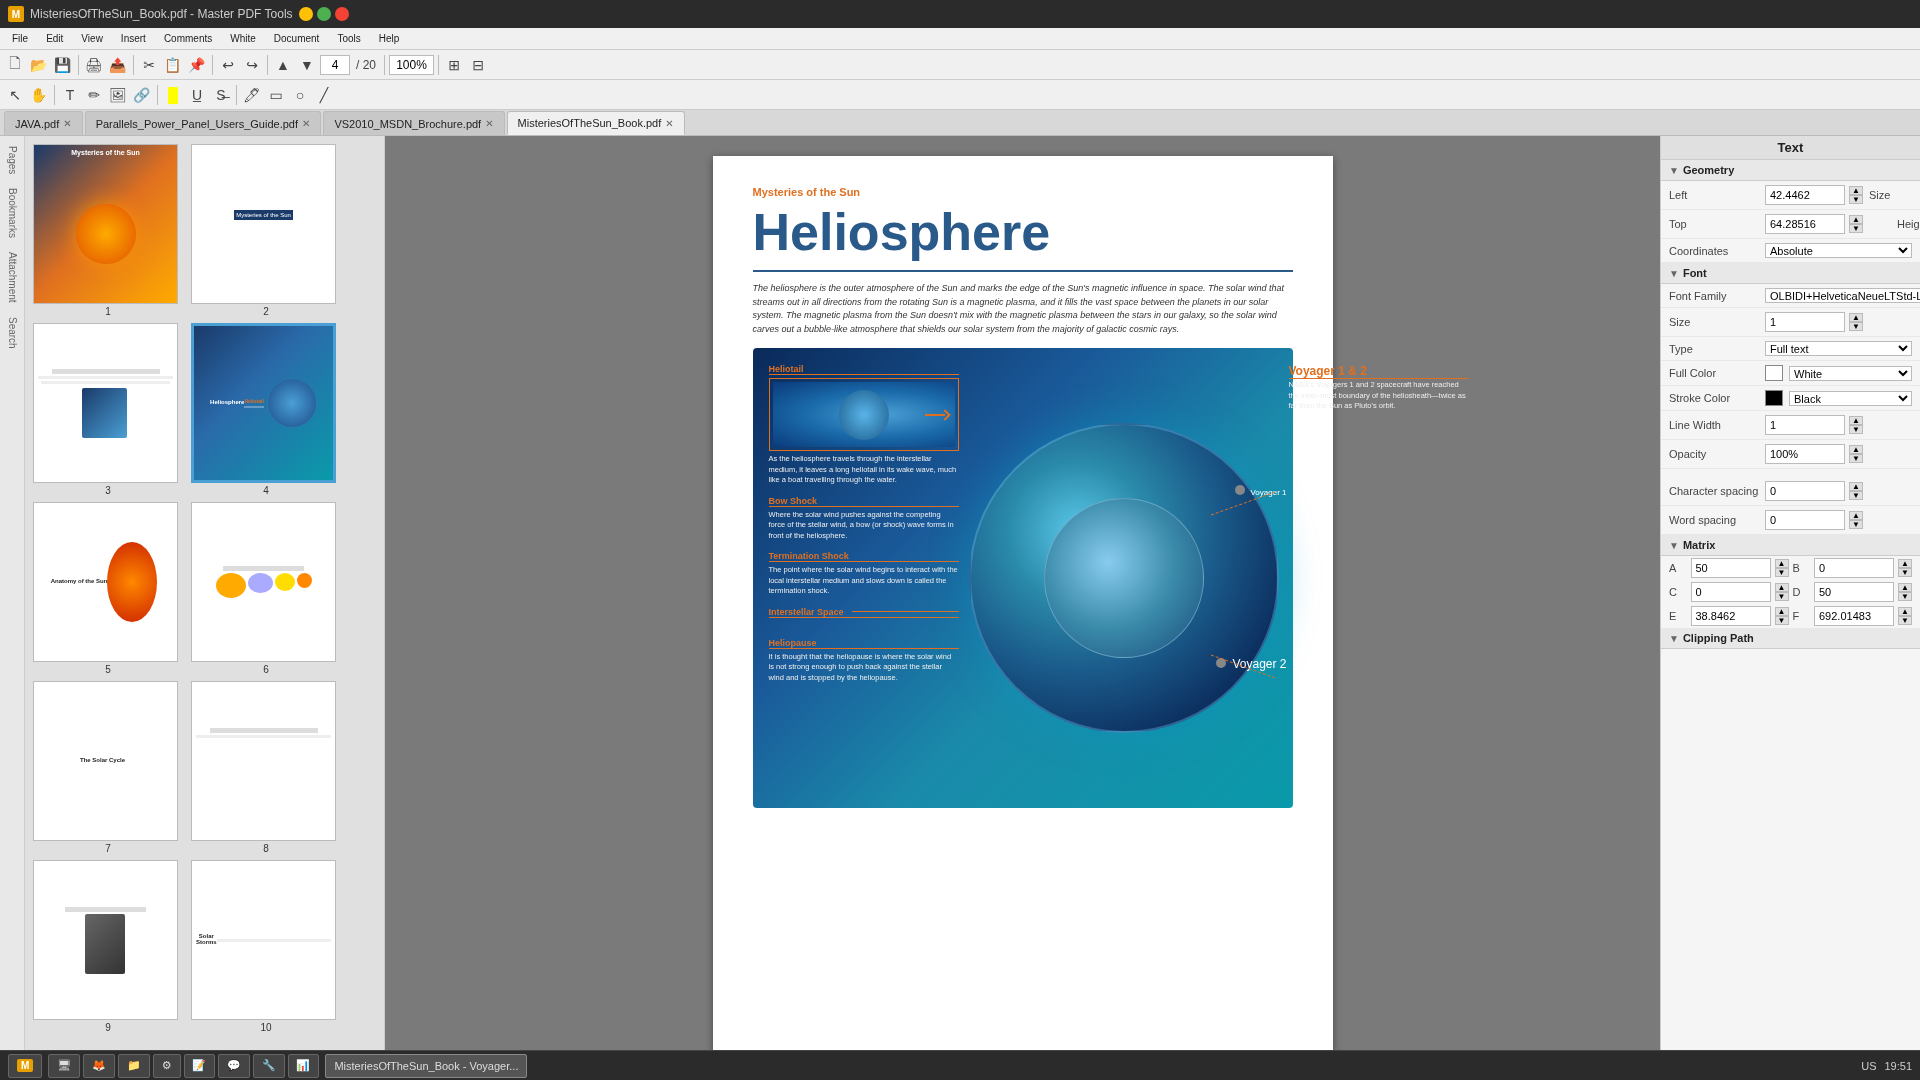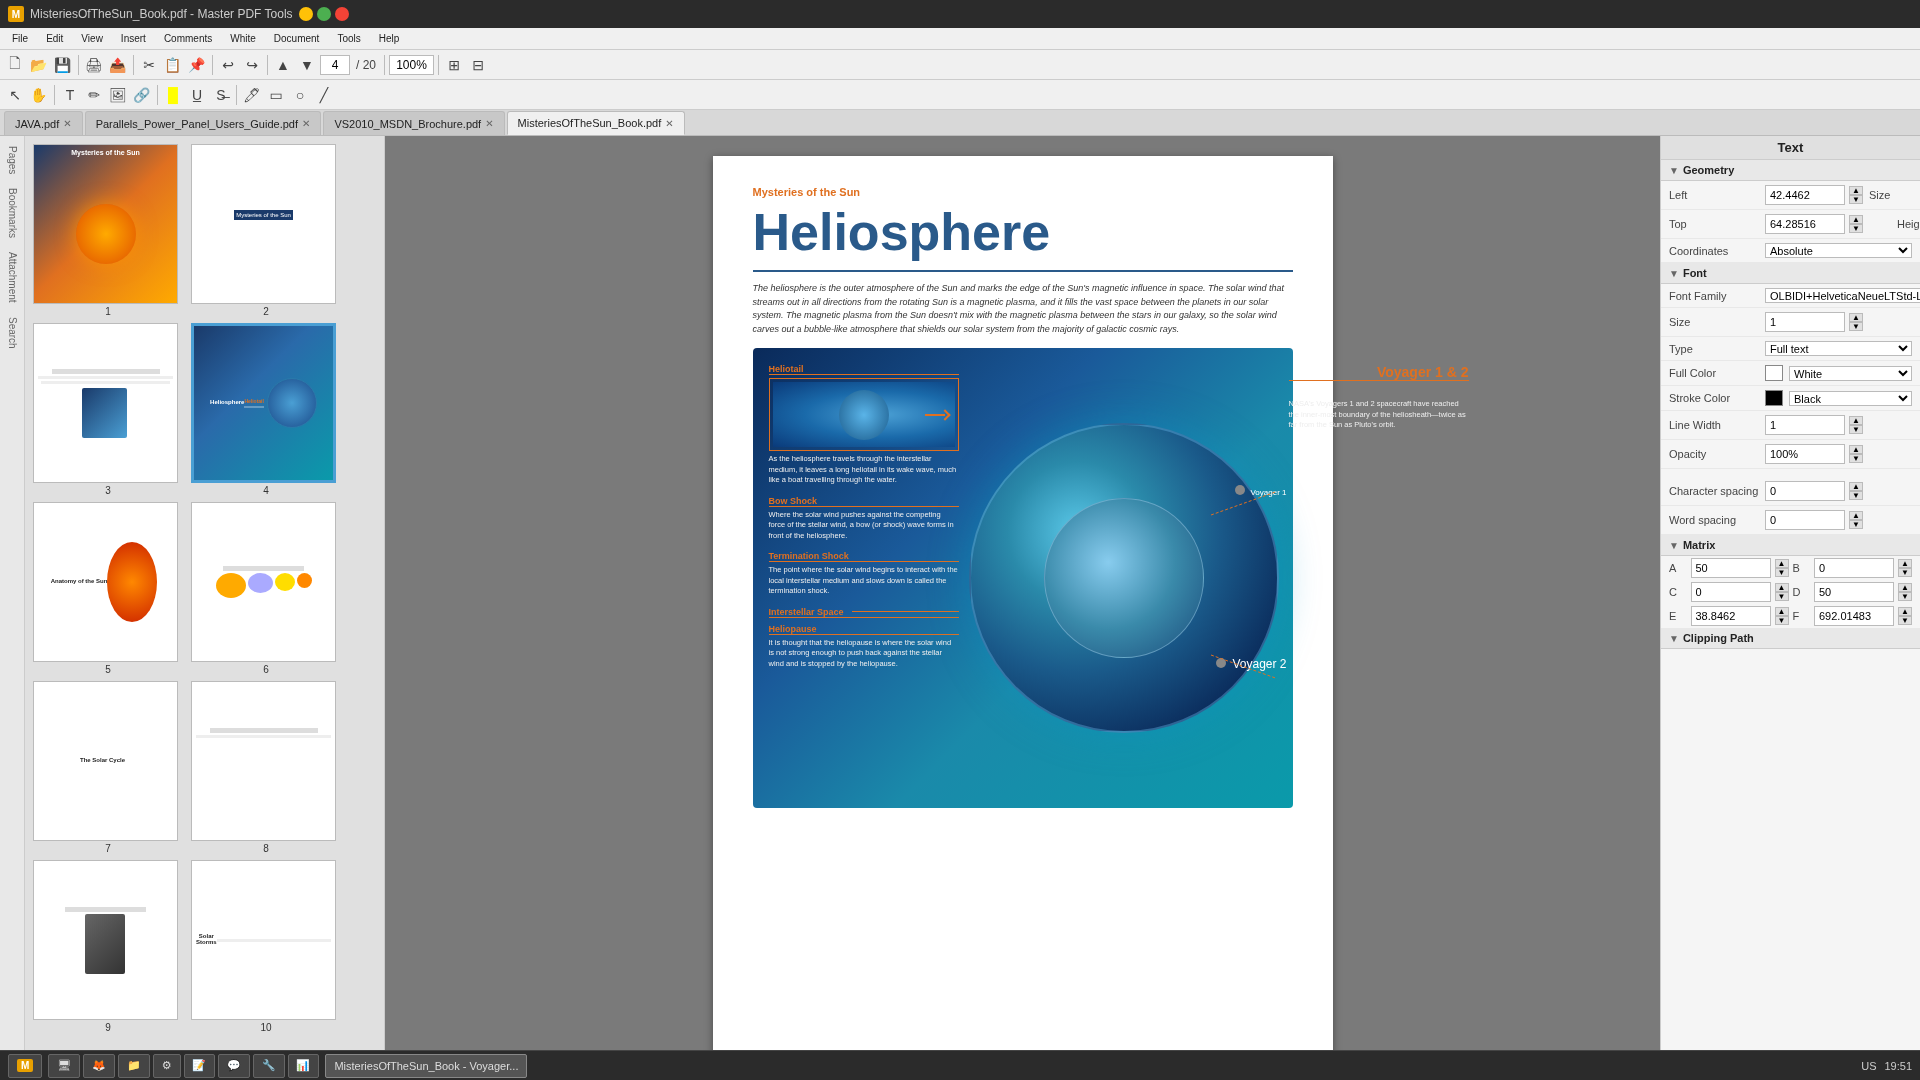--- a/index.html
+++ b/index.html
@@ -405,21 +405,21 @@
           <div style="margin-bottom: 10px;">
             <div style="color: #e07020; font-size: 9px; font-weight: bold; border-bottom: 1px solid #e07020; margin-bottom: 3px;">Bow Shock</div>
             <div style="font-size: 7.5px; color: #eee; line-height: 1.4;">Where the solar wind pushes against the competing force of the stellar wind, a bow (or shock) wave forms in front of the heliosphere.</div>
           </div>
 
           <div style="margin-bottom: 10px;">
             <div style="color: #e07020; font-size: 9px; font-weight: bold; border-bottom: 1px solid #e07020; margin-bottom: 3px;">Termination Shock</div>
             <div style="font-size: 7.5px; color: #eee; line-height: 1.4;">The point where the solar wind begins to interact with the local interstellar medium and slows down is called the termination shock.</div>
           </div>
 
-          <div style="margin-bottom: 6px;">
+          <div style="margin-bottom: 20px;">
             <div style="color: #e07020; font-size: 9px; font-weight: bold; border-bottom: 1px solid #e07020; margin-bottom: 3px; display: flex; align-items: center; gap: 4px;">
               <span>Interstellar Space</span>
               <div style="flex: 1; height: 1px; background: #e07020; margin-left: 4px;"></div>
             </div>
           </div>
 
           <div style="margin-bottom: 10px;">
             <div style="color: #e07020; font-size: 9px; font-weight: bold; border-bottom: 1px solid #e07020; margin-bottom: 3px;">Heliopause</div>
             <div style="font-size: 7.5px; color: #eee; line-height: 1.4;">It is thought that the heliopause is where the solar wind is not strong enough to push back against the stellar wind and is stopped by the heliopause.</div>
           </div>
@@ -443,21 +443,21 @@
 
             <svg style="position:absolute;top:0;left:0;width:100%;height:100%;pointer-events:none;">
               <line x1="240" y1="90" x2="310" y2="65" stroke="#e07020" stroke-width="1" stroke-dasharray="3,2"></line>
               <line x1="240" y1="230" x2="310" y2="255" stroke="#e07020" stroke-width="1" stroke-dasharray="3,2"></line>
             </svg>
           </div>
         </div>
 
         <div style="width: 180px; flex-shrink: 0;">
           <div style="margin-bottom: 10px;">
-            <div style="color: #e07020; font-size: 14px; font-weight: bold; border-bottom: 1px solid #e07020; margin-bottom: 18px; text-align: right;">Voyager 1 &amp; 2</div>
+            <div style="color: #e07020; font-size: 12px; font-weight: bold; border-bottom: 1px solid #e07020; margin-bottom: 1px;">Voyager 1 &amp; 2</div>
             <div style="font-size: 7.5px; color: #eee; line-height: 1.4;">NASA's Voyagers 1 and 2 spacecraft have reached the inner-most boundary of the heliosheath—twice as far from the Sun as Pluto's orbit.</div>
           </div>
         </div>
 
       </div>
     </div>
   </div>
 
   <div class="right-panel">
     <div class="rp-header">Text</div>

